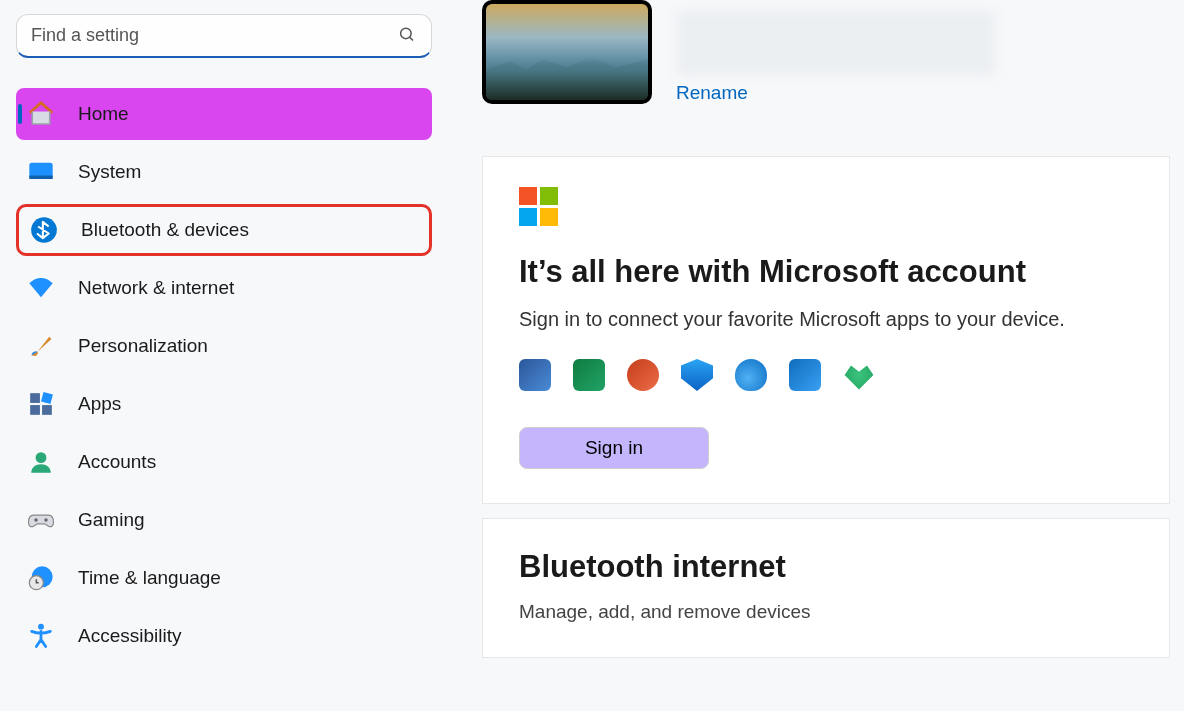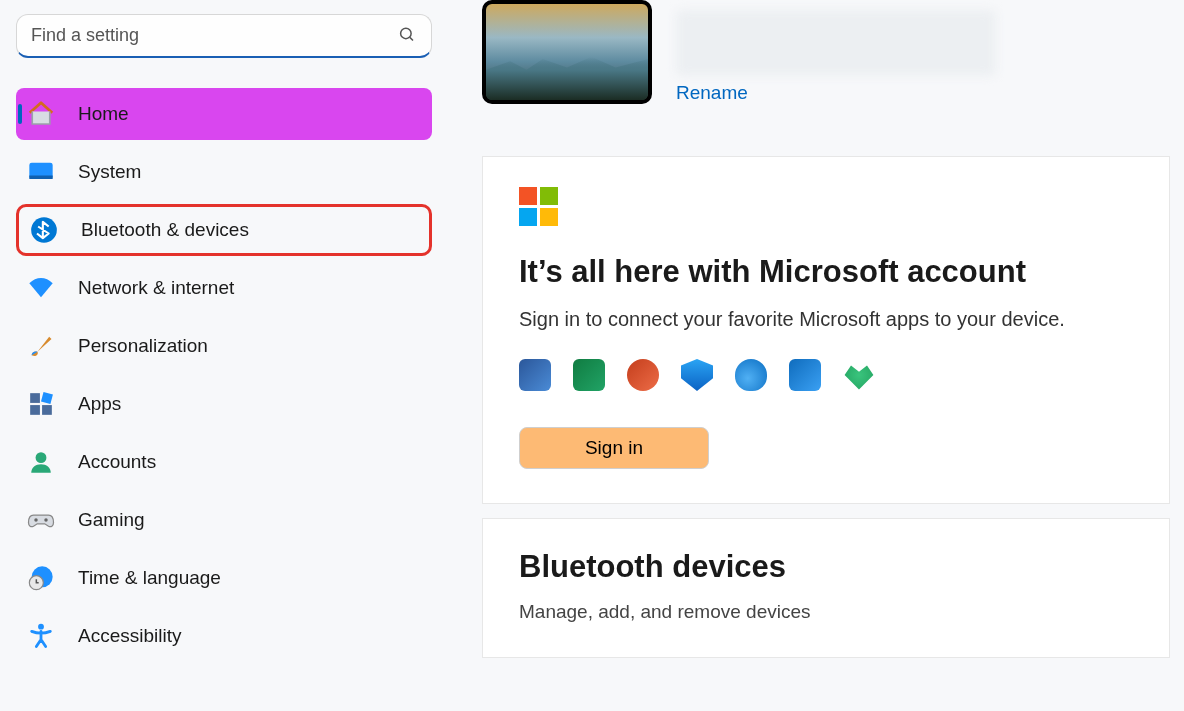--- a/index.html
+++ b/index.html
@@ -161,21 +161,21 @@
     margin-bottom: 36px;
   }
   .app-icon {
     width: 32px;
     height: 32px;
     border-radius: 6px;
   }
   .signin-btn {
     width: 190px;
     height: 42px;
-    background: #fdba74;
+    background: #c4b5fd;
     border: 1px solid #cfcfcf;
     border-radius: 8px;
     font-size: 19px;
     cursor: pointer;
     font-family: inherit;
   }
   .card2 h2 { font-size: 31px; font-weight: 600; margin-bottom: 16px; }
   .card2 .sub2 { font-size: 19px; color: #444; }
 </style>
 </head>
@@ -326,18 +326,18 @@
         <span class="app-icon" style="background:linear-gradient(135deg,#c43e1c,#ed6c47);border-radius:50%"></span>
         <span class="app-icon" style="background:linear-gradient(180deg,#2aa4f4,#0b62c4);clip-path:polygon(50% 0,100% 20%,100% 60%,50% 100%,0 60%,0 20%)"></span>
         <span class="app-icon" style="background:radial-gradient(circle at 40% 60%,#50b0f4,#0a6dc2);border-radius:50% 50% 45% 45%"></span>
         <span class="app-icon" style="background:linear-gradient(135deg,#0f6cbd,#3aa0f3)"></span>
         <span class="app-icon" style="background:radial-gradient(circle,#3ac47d,#1f9e5c);clip-path:polygon(25% 20%,50% 40%,75% 20%,95% 50%,50% 95%,5% 50%)"></span>
       </div>
       <button class="signin-btn">Sign in</button>
     </section>
 
     <section class="card card2">
-      <h2>Bluetooth devices</h2>
+      <h2>Bluetooth internet</h2>
       <p class="sub2">Manage, add, and remove devices</p>
     </section>
 
   </main>
 </div>
 
 </body></html>

